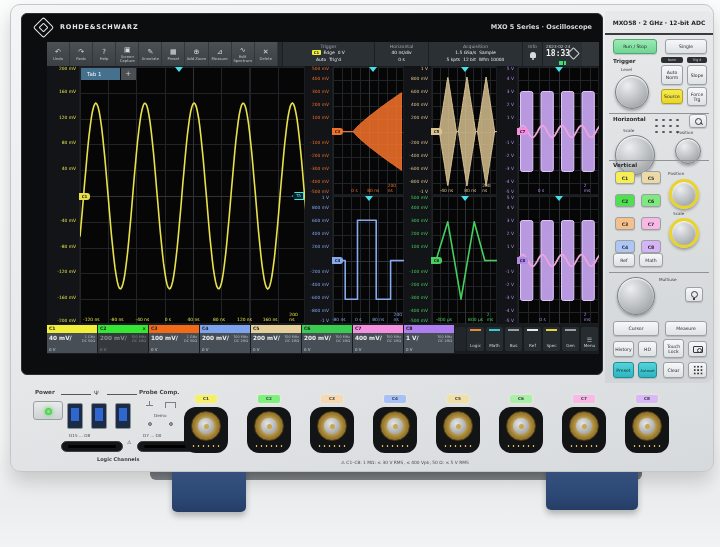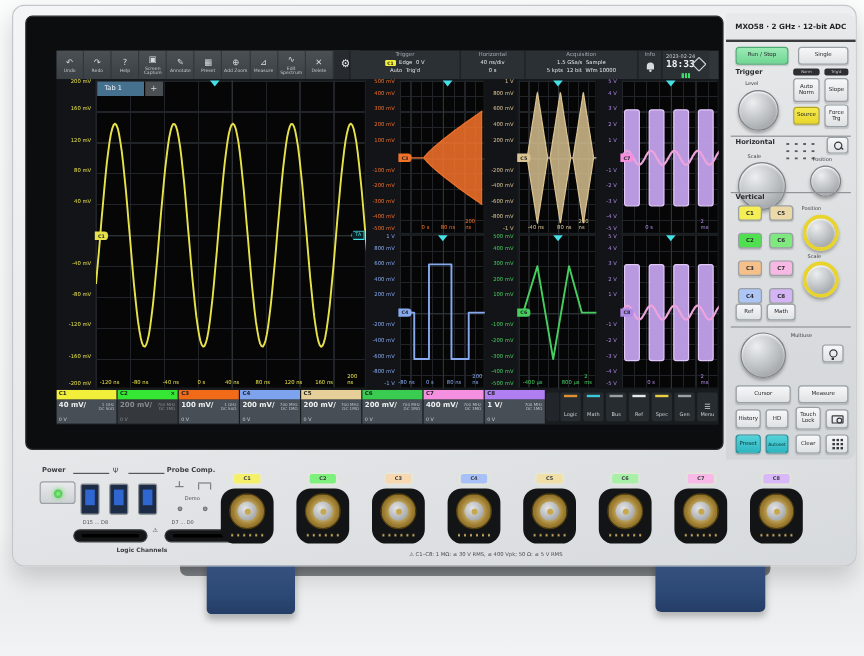--- a/index.html
+++ b/index.html
@@ -29,21 +29,21 @@
   
   .topbar { position:absolute; left:0; top:0; width:552px; height:24px; background:#31363b; }
   .toolbar { position:absolute; left:0; top:0; width:252px; height:24px; display:flex;
            background:linear-gradient(180deg,#4b5055,#3b4045); }
   .tbtn { width:24px; height:24px; display:flex; flex-direction:column; align-items:center; justify-content:center;
            border-right:1px solid #32373c; color:#d9dcde; }
   .tbtn .ic { font-size:7px; line-height:8px; }
   .tbtn .lb { font-size:3.8px; line-height:4px; text-align:center; white-space:pre-line; margin-top:1px; color:#c3c7ca; }
   .tbtn.gear { background:#272b2f; width:22px; margin-left:auto; }
   .tbtn.gear .ic { font-size:9px; color:#e8e9ea; }
-  .statusbar { position:absolute; left:244px; top:0; width:300px; height:24px; background:#2b3035; display:flex; }
+  .statusbar { position:absolute; left:235px; top:0; width:300px; height:24px; background:#2b3035; display:flex; }
   .sb-col { border-left:1px solid #1c2024; position:relative; height:24px; }
   .sb-title { font-size:4.6px; color:#9fa6ac; text-align:center; margin-top:1.5px; }
   .sb-row { display:flex; justify-content:center; gap:3px; font-size:4.4px; color:#e7eaec; margin-top:1.5px; }
   .src-tag { background:#f2ef3a; color:#222; font-size:3.8px; padding:0 1.5px; border-radius:1px; font-weight:bold; }
   .bell { width:6px; height:6px; margin:3px auto 0; background:#d8dbdd; border-radius:3px 3px 1px 1px; position:relative; }
   .bell::after { content:""; position:absolute; left:2px; bottom:-2px; width:2px; height:2px; border-radius:50%; background:#d8dbdd; }
   .clockdate { font-size:4.2px; color:#cdd1d4; text-align:left; margin:2px 0 0 3px; }
   .clocktime { font-size:8px; font-weight:bold; color:#f2f4f5; margin:0 0 0 3px; font-family:"DejaVu Sans Mono",monospace; }
   .neticon { position:absolute; left:16px; bottom:1px; width:7px; height:4px;
            background:linear-gradient(90deg,#3ae06a 0 2px,transparent 2px 2.5px,#3ae06a 2.5px 4.5px,transparent 4.5px 5px,#3ae06a 5px 7px); }
@@ -152,20 +152,25 @@
 <body>
 
 <div class="stage">
   <div class="under-shadow"></div>
   <div class="foot" style="left:172px;top:466px;width:74px;height:46px;"></div>
   <div class="foot" style="left:546px;top:466px;width:92px;height:44px;"></div>
 
   <div class="device">
 
     <div class="bezel">
+      <div class="brandrow">
+        <div class="rs-logo"></div>
+        <div class="brandtxt">ROHDE&amp;SCHWARZ</div>
+        <div class="seriestxt">MXO 5 Series · Oscilloscope</div>
+      </div>
 
       <div class="screen">
         <div class="topbar">
           <div class="toolbar" id="toolbar">
               <div class="tbtn">
                 <span class="ic">↶</span>
                 <span class="lb">Undo</span>
               </div>
               <div class="tbtn">
                 <span class="ic">↷</span>

